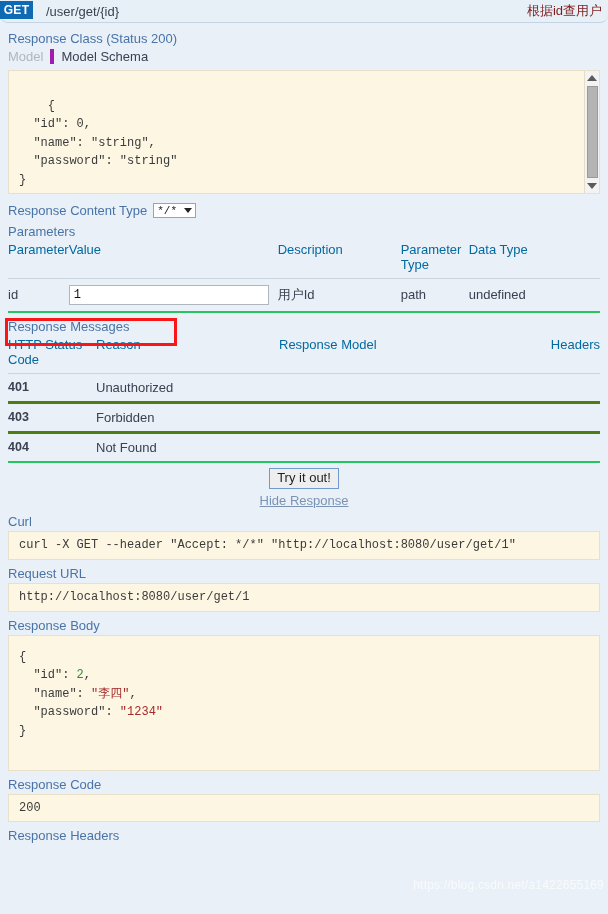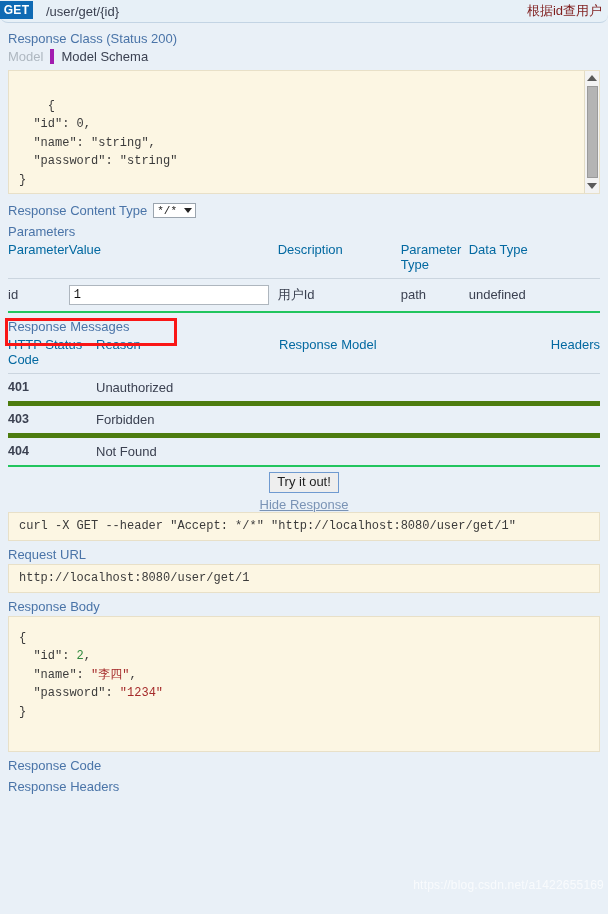--- a/index.html
+++ b/index.html
@@ -196,21 +196,21 @@
     text-align: left;
     vertical-align: top;
     padding: 2px 0 5px 0;
     border-bottom: 1px solid #cbd5df;
     line-height: 1.15;
   }
   table.swg td {
     padding: 6px 0;
     color: #3b4151;
     vertical-align: middle;
-    border-bottom: 5px solid #4d7c0f;
+    border-bottom: 3px solid #4d7c0f;
   }
   table.swg tr:last-child td { border-bottom: 2px solid #22c55e; }
 
   .param-input {
     border: 1px solid #aeb6be;
     background: #ffffff;
     height: 20px;
     width: 200px;
     font-family: "Liberation Mono", monospace;
     font-size: 12px;
@@ -361,32 +361,34 @@
         <td></td>
       </tr>
     </tbody>
   </table>
 
   <div class="action-row">
     <button class="try-btn">Try it out!</button>
     <a class="hide-link">Hide Response</a>
   </div>
 
+  <div class="section-title tight">Curl</div>
   <div class="codebox oneline">curl -X GET --header "Accept: */*" "http://localhost:8080/user/get/1"</div>
 
   <div class="section-title tight">Request URL</div>
   <div class="codebox oneline">http://localhost:8080/user/get/1</div>
 
   <div class="section-title tight">Response Body</div>
   <div class="codebox resp-body"><span>{</span>
 <span>  "id": </span><span class="tok-num">2</span><span>,</span>
 <span>  "name": </span><span class="tok-str">"李四"</span><span>,</span>
 <span>  "password": </span><span class="tok-str">"1234"</span>
 <span>}</span></div>
 
   <div class="section-title tight">Response Code</div>
+  <div class="codebox oneline">200</div>
 
   <div class="section-title tight">Response Headers</div>
 </div>
 
 <div class="red-box" style="left:5px; top:318px; width:172px; height:28px;"></div>
 
 <div class="watermark">https://blog.csdn.net/a1422655169</div>
 
 </body></html>

